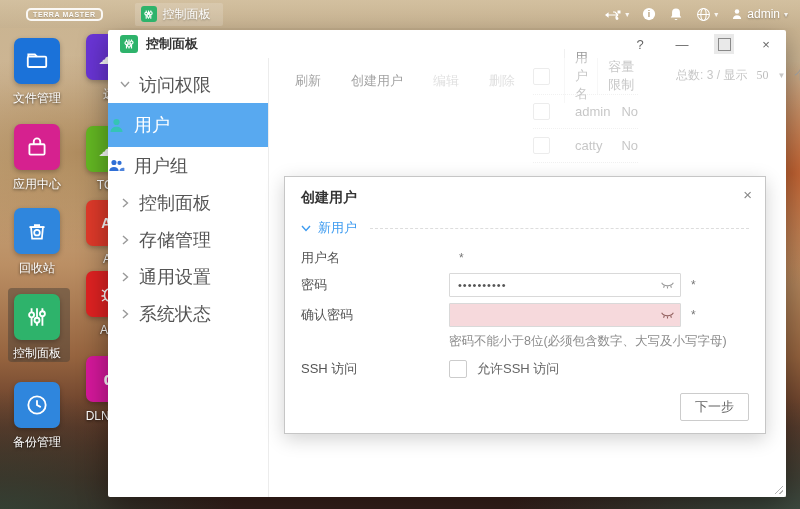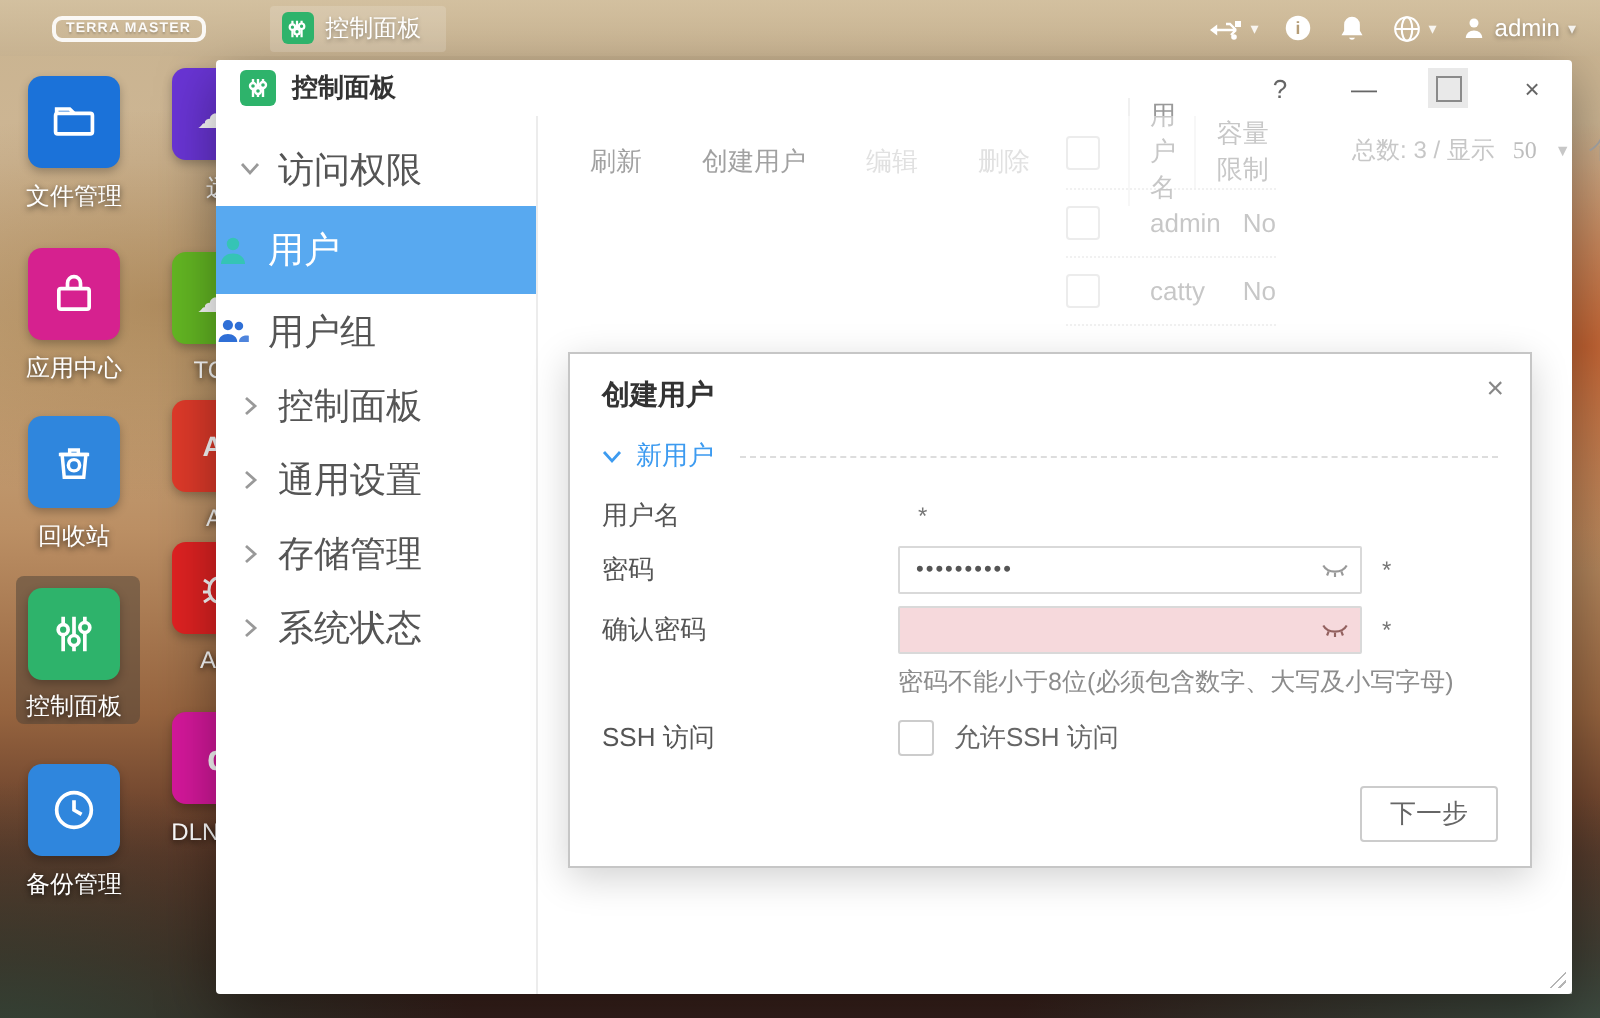--- a/index.html
+++ b/index.html
@@ -279,29 +279,29 @@
               </svg>
             </span>
           <span>控制面板</span>
         </div>
         <div class="sgroup">
           <span class="chev">
               <svg width="7" height="10" viewBox="0 0 7 10" fill="none" stroke="#999" stroke-width="1.4">
                 <path d="M1 1l4.5 4L1 9"></path>
               </svg>
             </span>
-          <span>通用设置</span>
+          <span>存储管理</span>
         </div>
         <div class="sgroup">
           <span class="chev">
               <svg width="7" height="10" viewBox="0 0 7 10" fill="none" stroke="#999" stroke-width="1.4">
                 <path d="M1 1l4.5 4L1 9"></path>
               </svg>
             </span>
-          <span>存储管理</span>
+          <span>通用设置</span>
         </div>
         <div class="sgroup">
           <span class="chev">
               <svg width="7" height="10" viewBox="0 0 7 10" fill="none" stroke="#999" stroke-width="1.4">
                 <path d="M1 1l4.5 4L1 9"></path>
               </svg>
             </span>
           <span>系统状态</span>
         </div>
       </div>

